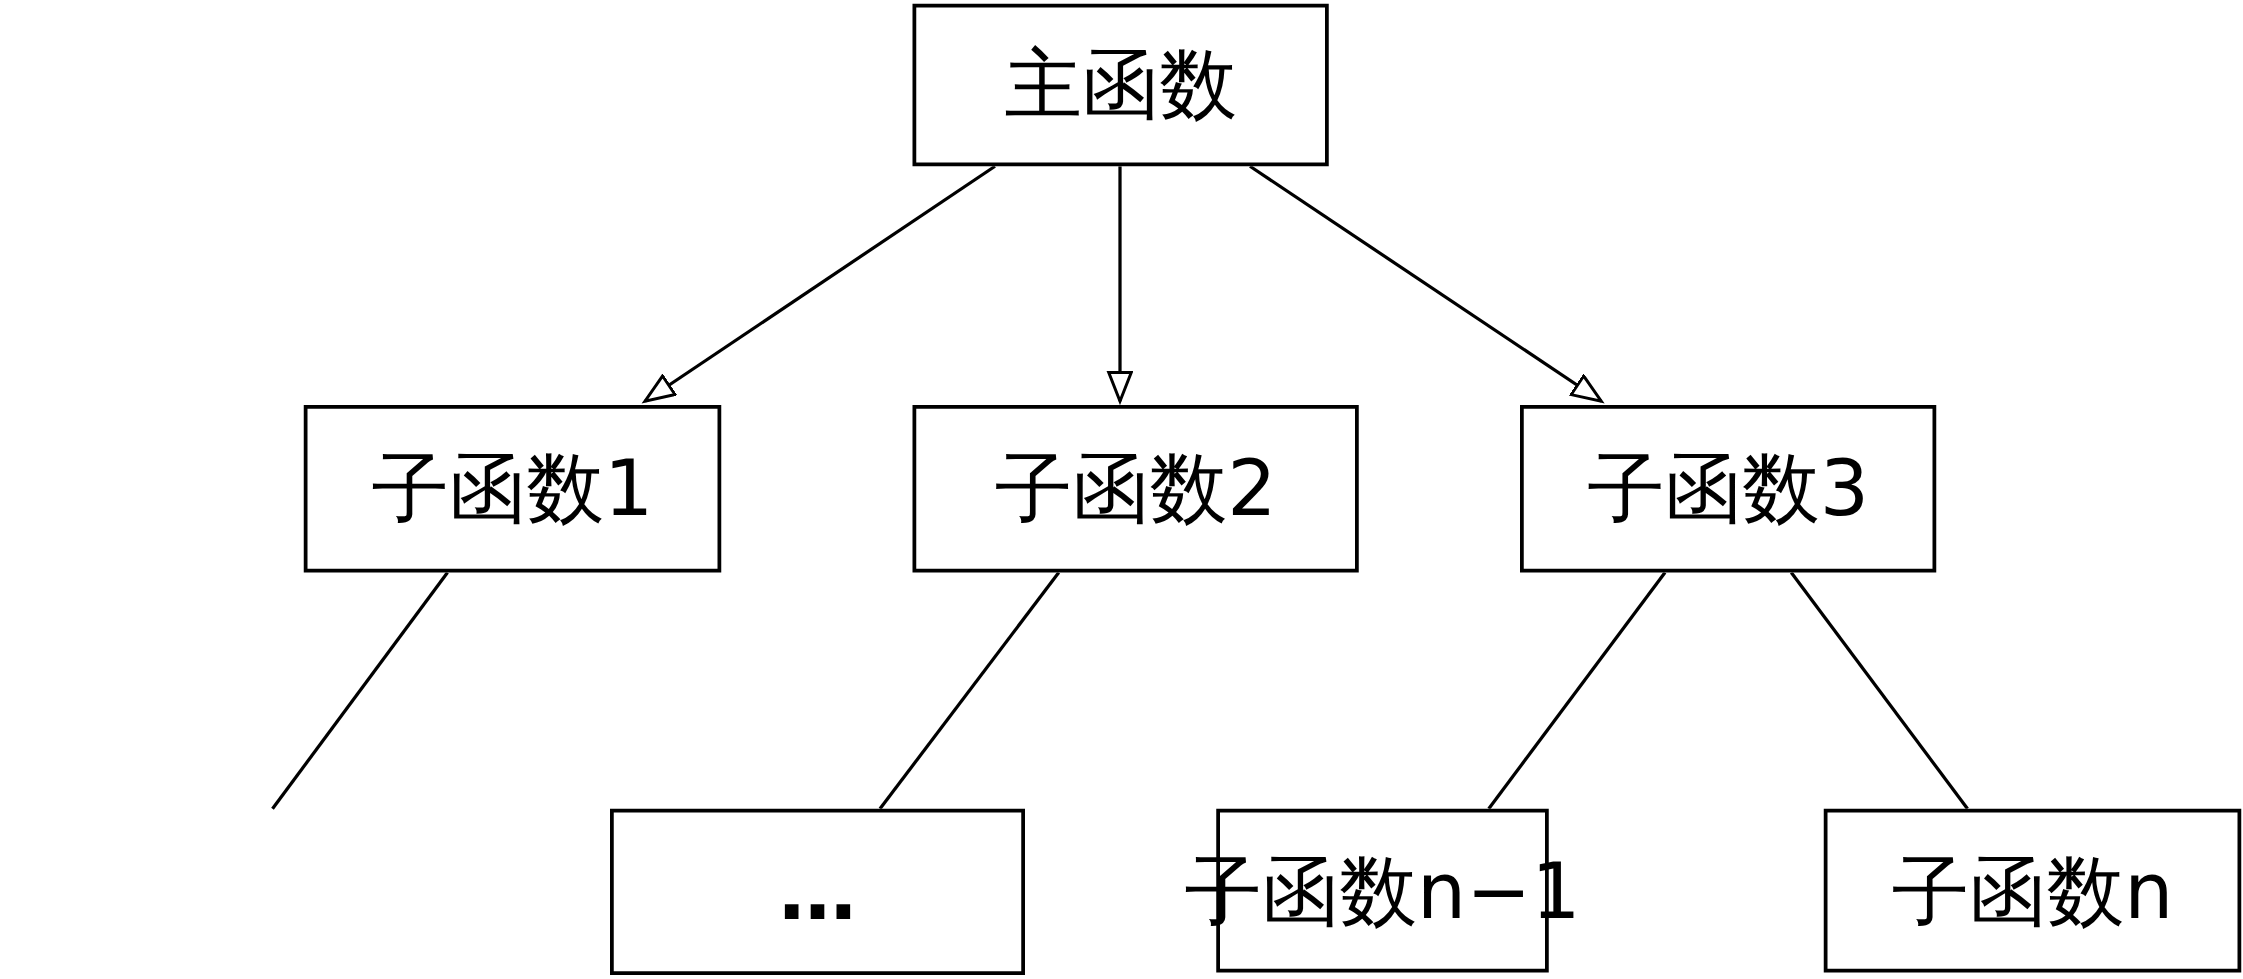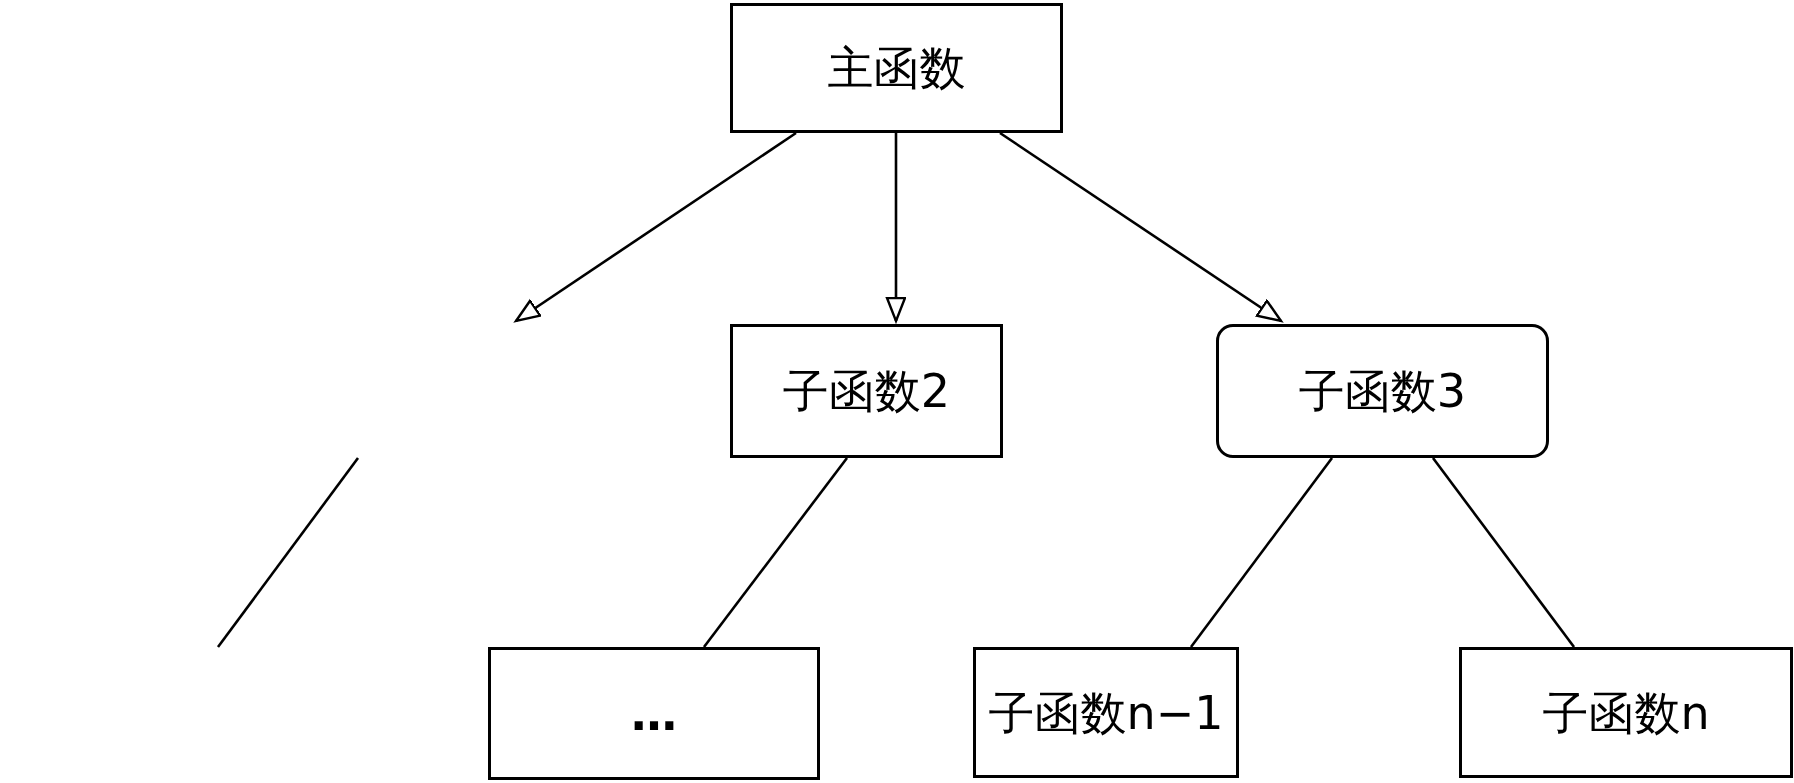--- a/index.html
+++ b/index.html
@@ -28,33 +28,33 @@
     fill: none;
   }
   .node {
     position: absolute;
     box-sizing: border-box;
     border: 3px solid #000000;
     background: #ffffff;
     display: flex;
     align-items: center;
     justify-content: center;
-    font-size: 46px;
+    font-size: 62px;
     color: #000000;
     white-space: nowrap;
     line-height: 1;
   }
   .node.ellipsis {
     font-weight: bold;
   }
   
   #n-main { left: 730px; top: 3px;   width: 333px; height: 130px; }
   #n-sub1 { left: 243px; top: 324px; width: 334px; height: 134px; }
-  #n-sub2 { left: 730px; top: 324px; width: 273px; height: 134px; }
-  #n-sub3 { left: 1216px; top: 324px; width: 333px; height: 134px; border-radius: 17px; }
+  #n-sub2 { left: 730px; top: 324px; width: 357px; height: 134px; }
+  #n-sub3 { left: 1216px; top: 324px; width: 333px; height: 134px; }
   #n-sub4 { left: 2px;   top: 647px; width: 333px; height: 130px; }
   #n-dots { left: 488px; top: 647px; width: 332px; height: 133px; }
   #n-subn1 { left: 973px; top: 647px; width: 266px; height: 131px; }
   #n-subn { left: 1459px; top: 647px; width: 334px; height: 131px; }
 </style>
 </head>
 <body>
 
 <div id="canvas">
 
@@ -72,20 +72,23 @@
     <line class="edge" x1="358" y1="458" x2="218" y2="647"></line>
     <line class="edge" x1="847" y1="458" x2="704" y2="647"></line>
     <line class="edge" x1="1332" y1="458" x2="1191" y2="647"></line>
     <line class="edge" x1="1433" y1="458" x2="1574" y2="647"></line>
   </svg>
 
   <div class="node" id="n-main">
     <span>主函数</span>
   </div>
 
+  <div class="node" id="n-sub1">
+    <span>子函数1</span>
+  </div>
 
   <div class="node" id="n-sub2">
     <span>子函数2</span>
   </div>
 
   <div class="node" id="n-sub3">
     <span>子函数3</span>
   </div>
 
 

